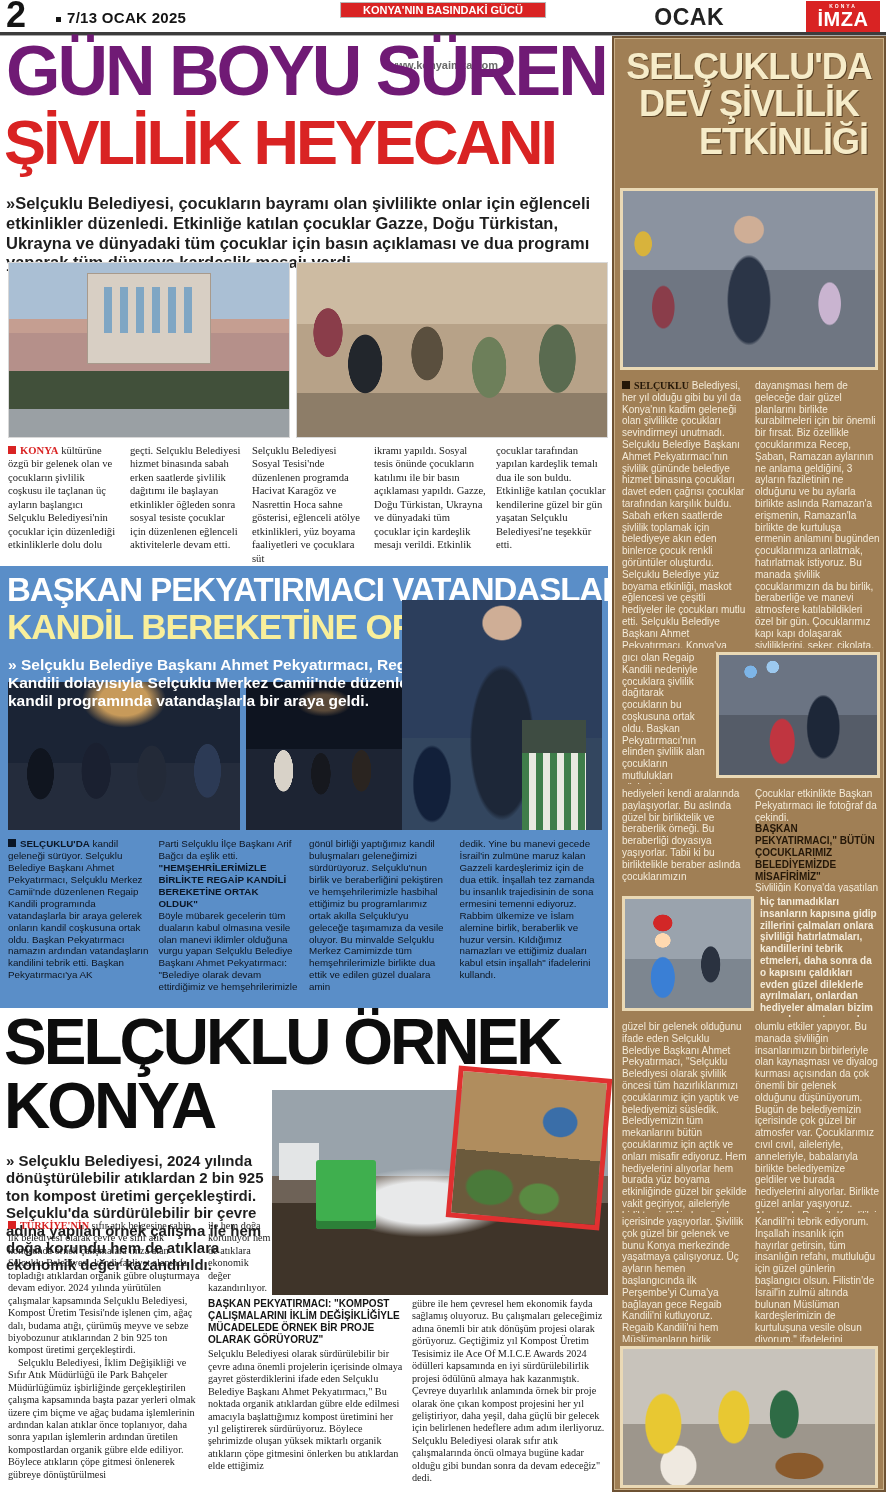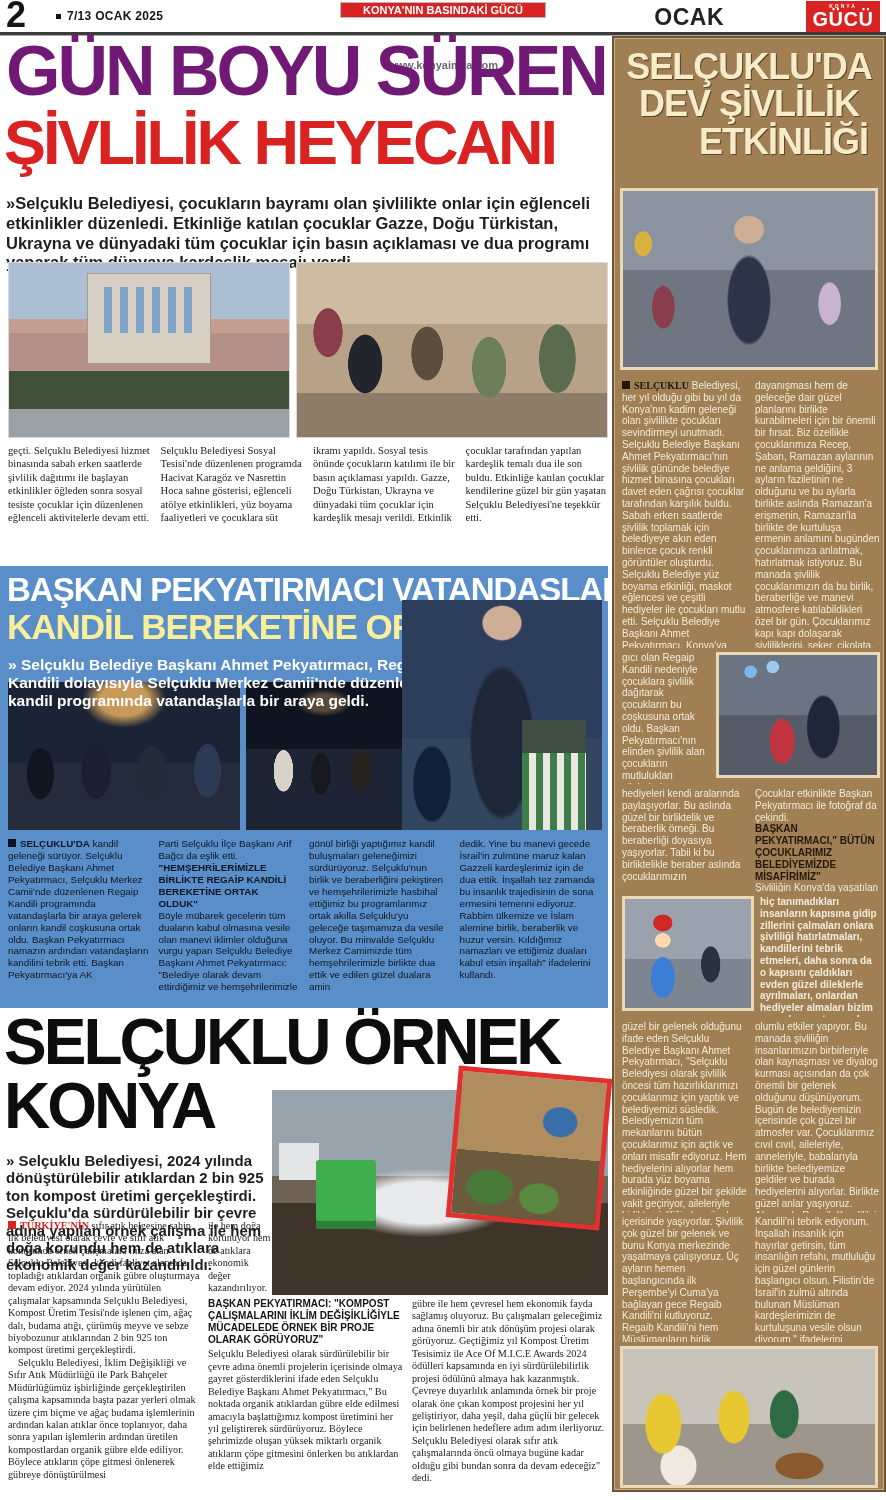--- a/index.html
+++ b/index.html
@@ -6,21 +6,21 @@
     --red:#d92323; --blue:#5a8ec8; --brown:#a07f55; --cream:#f6ecc9;
     --paleyellow:#f9ef9b; --ink:#111111;
   }
   *{margin:0;padding:0;box-sizing:border-box;}
   body{background:#e8e8e8;font-family:"Liberation Sans",sans-serif;}
   .page{position:relative;width:886px;height:1500px;background:#ffffff;overflow:hidden;margin:0 auto;}
 
   
   .hdr{position:absolute;top:0;left:0;width:886px;height:34px;}
   .pagenum{position:absolute;left:6px;top:-6px;font-size:36px;font-weight:900;color:#141414;}
-  .hdr-date{position:absolute;left:56px;top:9px;font-size:12px;font-weight:700;color:#141414;letter-spacing:.3px;}
+  .hdr-date{position:absolute;left:56px;top:9px;font-size:15px;font-weight:700;color:#141414;letter-spacing:.3px;}
   .hdr-date .dot{display:inline-block;width:5px;height:5px;background:#141414;margin:0 6px 1px 0;}
   .slogan{position:absolute;left:443px;top:3px;transform:translateX(-50%);background:var(--red);color:#fff;font-size:11px;font-weight:700;padding:1px 22px;white-space:nowrap;box-shadow:0 0 0 1px #b8b8b8;}
   .website{position:absolute;left:443px;top:19px;transform:translateX(-50%);font-size:11px;font-weight:700;color:#6a6a6a;white-space:nowrap;margin-top:40px;}
   .hdr-section{position:absolute;right:162px;top:4px;font-size:23px;font-weight:800;color:#222;letter-spacing:.5px;}
   .logo{position:absolute;right:6px;top:1px;width:74px;height:31px;background:var(--red);color:#fff;text-align:center;line-height:1;}
   .logo .mini{display:block;font-size:5px;letter-spacing:2px;padding-top:3px;font-weight:700;}
   .logo .big{display:block;font-size:20px;font-weight:900;letter-spacing:.5px;}
   .hdr-rule{position:absolute;top:32px;left:0;width:886px;height:4px;border-top:3px solid #3c3c3c;border-bottom:1px solid #aaa;}
 
   
@@ -162,37 +162,38 @@
 <div class="page">
 
   <div class="hdr">
     <div class="pagenum">2</div>
     <div class="hdr-date"><span class="dot"></span><span>7/13 OCAK 2025</span></div>
     <div class="slogan">KONYA'NIN BASINDAKİ GÜCÜ</div>
     <div class="website">www.konyaimza.com</div>
     <div class="hdr-section">OCAK</div>
     <div class="logo">
       <span class="mini">KONYA</span>
-      <span class="big">GÜCÜ</span>
+      <span class="big">İMZA</span>
     </div>
     <div class="hdr-rule"></div>
   </div>
 
   <section>
     <h1 class="a1-h1">GÜN BOYU SÜREN</h1>
     <h1 class="a1-h2">ŞİVLİLİK HEYECANI</h1>
     <p class="a1-stand"><span>»</span><span>Selçuklu Belediyesi, çocukların bayramı olan şivlilikte onlar için eğlenceli etkinlikler düzenledi. Etkinliğe katılan çocuklar Gazze, Doğu Türkistan, Ukrayna ve dünyadaki tüm çocuklar için basın açıklaması ve dua programı yaparak tüm dünyaya kardeşlik mesajı verdi.</span></p>
 
     <div class="ph a1p1">
       <div class="bld"></div>
       <div class="win"></div>
     </div>
     <div class="ph a1p2"></div>
 
     <div class="a1-cols">
+      <div class="c"><span class="sq sq-red"></span><span class="lead-a1">KONYA</span> <span>kültürüne özgü bir gelenek olan ve çocukların şivlilik coşkusu ile taçlanan üç ayların başlangıcı Selçuklu Belediyesi'nin çocuklar için düzenlediği etkinliklerle dolu dolu</span></div>
       <div class="c">geçti. Selçuklu Belediyesi hizmet binasında sabah erken saatlerde şivlilik dağıtımı ile başlayan etkinlikler öğleden sonra sosyal tesiste çocuklar için düzenlenen eğlenceli aktivitelerle devam etti.</div>
       <div class="c">Selçuklu Belediyesi Sosyal Tesisi'nde düzenlenen programda Hacivat Karagöz ve Nasrettin Hoca sahne gösterisi, eğlenceli atölye etkinlikleri, yüz boyama faaliyetleri ve çocuklara süt</div>
       <div class="c">ikramı yapıldı. Sosyal tesis önünde çocukların katılımı ile bir basın açıklaması yapıldı. Gazze, Doğu Türkistan, Ukrayna ve dünyadaki tüm çocuklar için kardeşlik mesajı verildi. Etkinlik</div>
       <div class="c">çocuklar tarafından yapılan kardeşlik temalı dua ile son buldu. Etkinliğe katılan çocuklar kendilerine güzel bir gün yaşatan Selçuklu Belediyesi'ne teşekkür etti.</div>
     </div>
   </section>
 
   <section class="a2">
     <h2 class="a2-h1">BAŞKAN PEKYATIRMACI VATANDAŞLARIN</h2>
     <h2 class="a2-h2">KANDİL BEREKETİNE ORTAK OLDU</h2>

